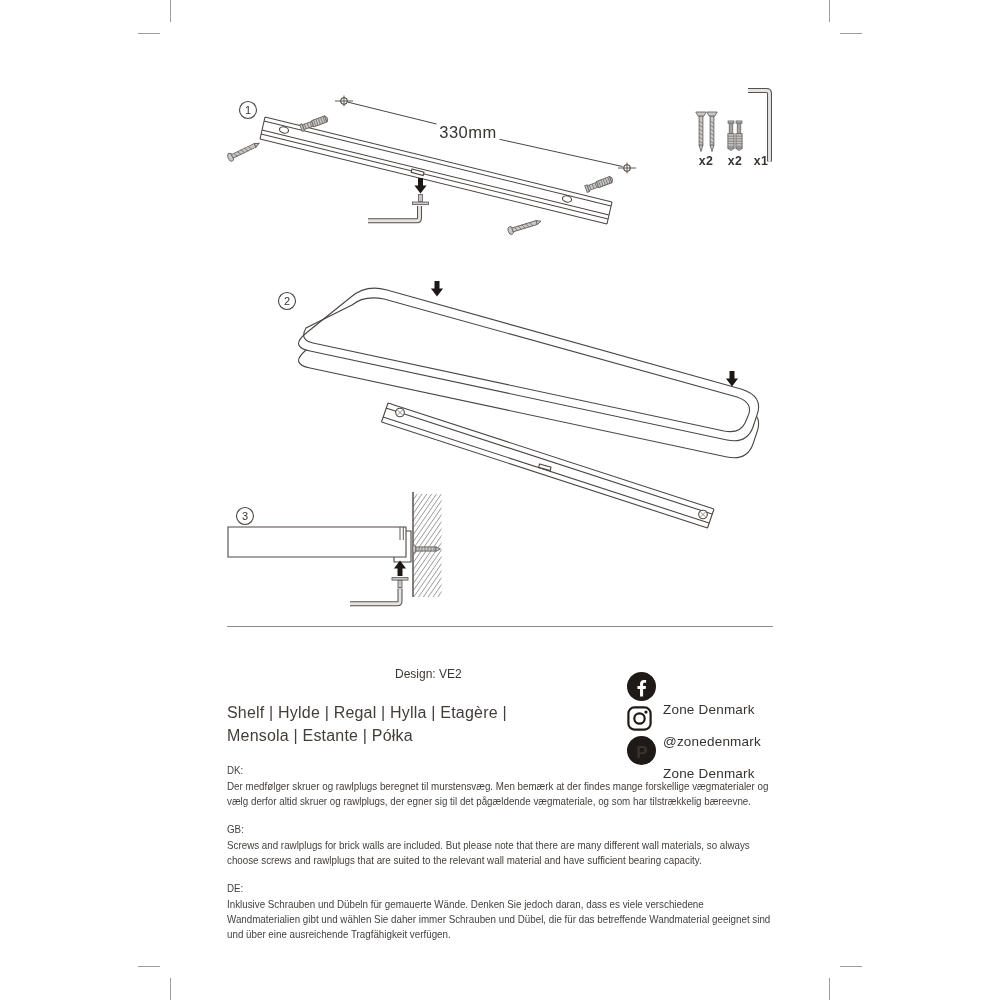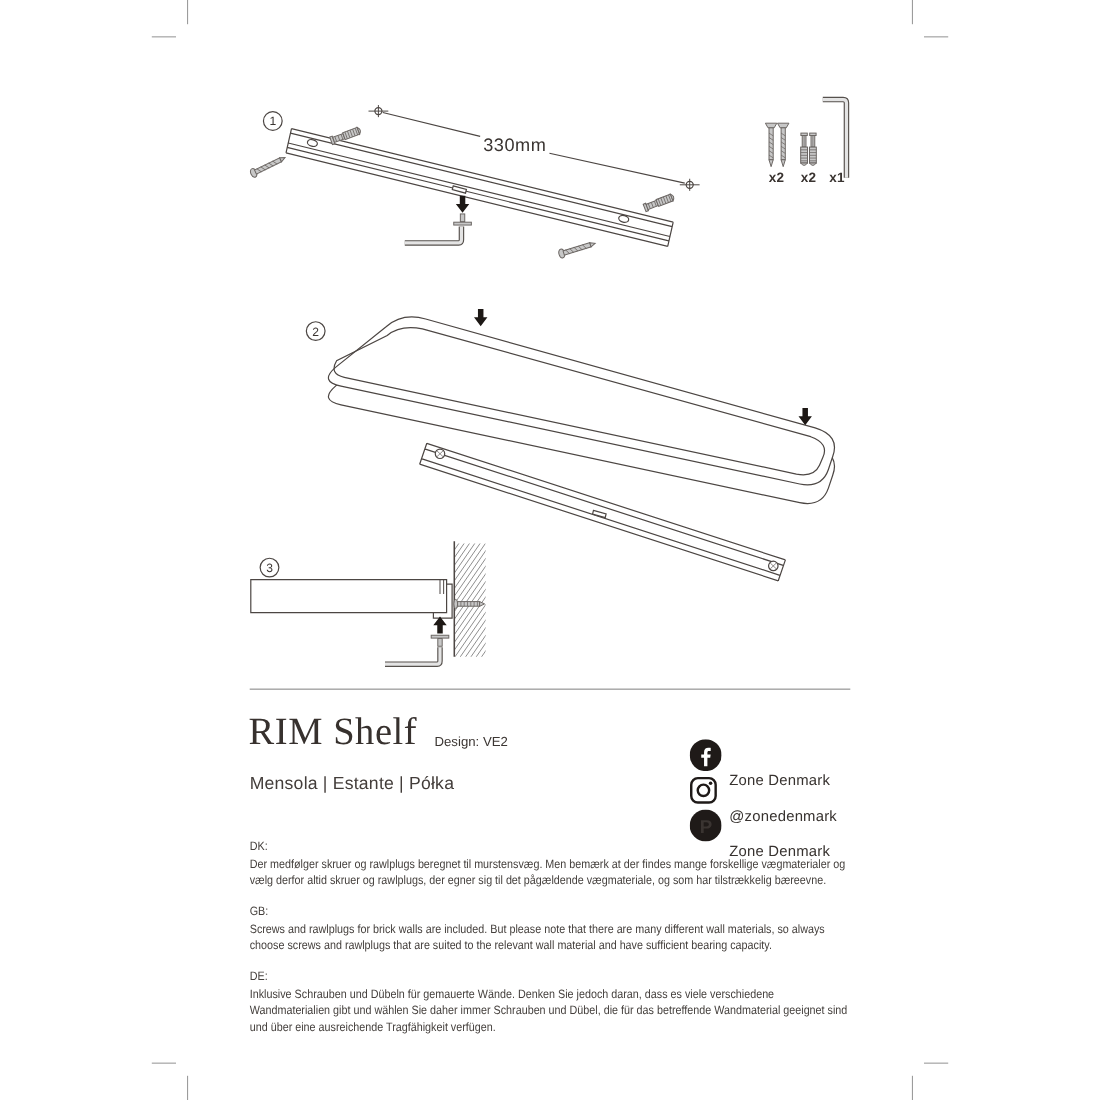--- a/index.html
+++ b/index.html
@@ -181,23 +181,23 @@
       </g>
       <g>
         <path class="key-d" d="M350,603.8 L397.5,603.8 Q400,603.8 400,601 L400,588.5"></path>
         <path class="key-l" d="M350,603.8 L397.5,603.8 Q400,603.8 400,601 L400,588.5"></path>
       </g>
     </g>
   </svg>
 
   <div class="divider"></div>
 
-  <h1 class="title">RIM Shelf</h1>
   <div class="design">Design: VE2</div>
   <div class="langs">
+    <div>Shelf | Hylde | Regal | Hylla | Etagère |</div>
     <div>Mensola | Estante | Półka</div>
   </div>
 
   <div class="social-row" style="top:671px;height:30px;">
     <span class="icon-cell">
       <svg width="29" height="29" viewBox="0 0 29 29">
         <circle cx="14.5" cy="14.5" r="14.5" fill="#1f1a18"></circle>
         <path fill="#fff" d="M16.1,24.5 v-7.6 h2.55 l.38-2.95 H16.1 v-1.88 c0-.85.24-1.43 1.46-1.43 h1.56 V8 c-.27-.04-1.2-.12-2.28-.12 -2.26,0-3.8,1.38-3.8,3.9 v2.17 h-2.56 v2.95 h2.56 v7.6 Z"></path>
       </svg>
     </span>

